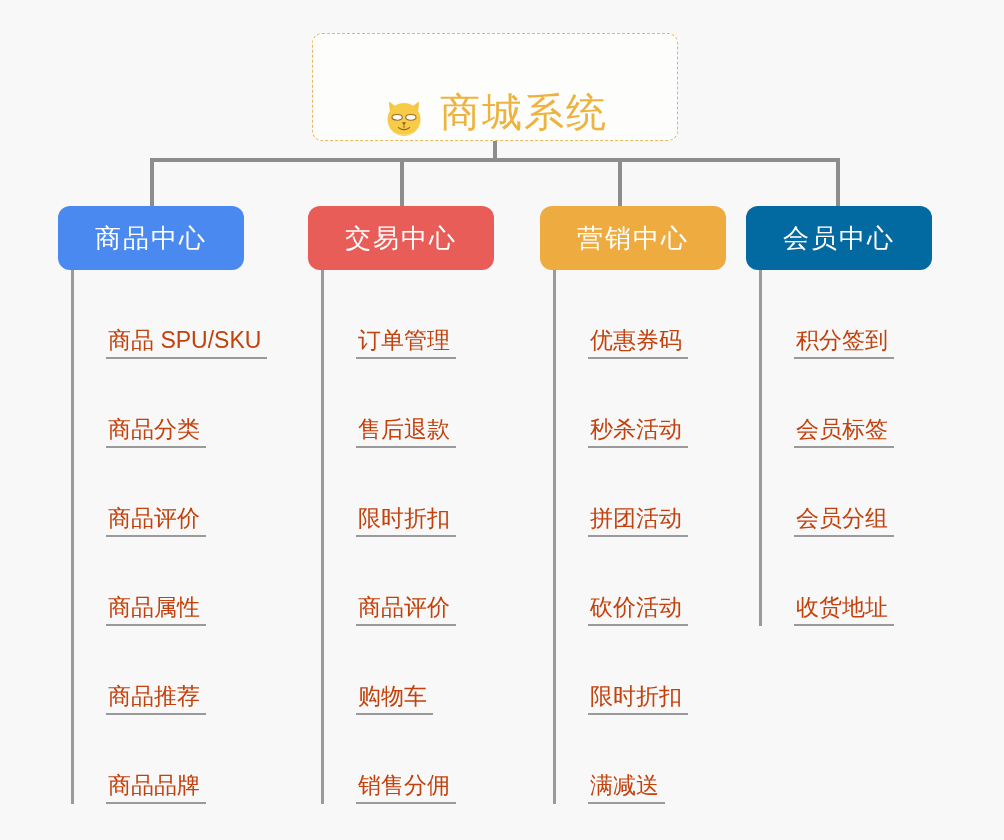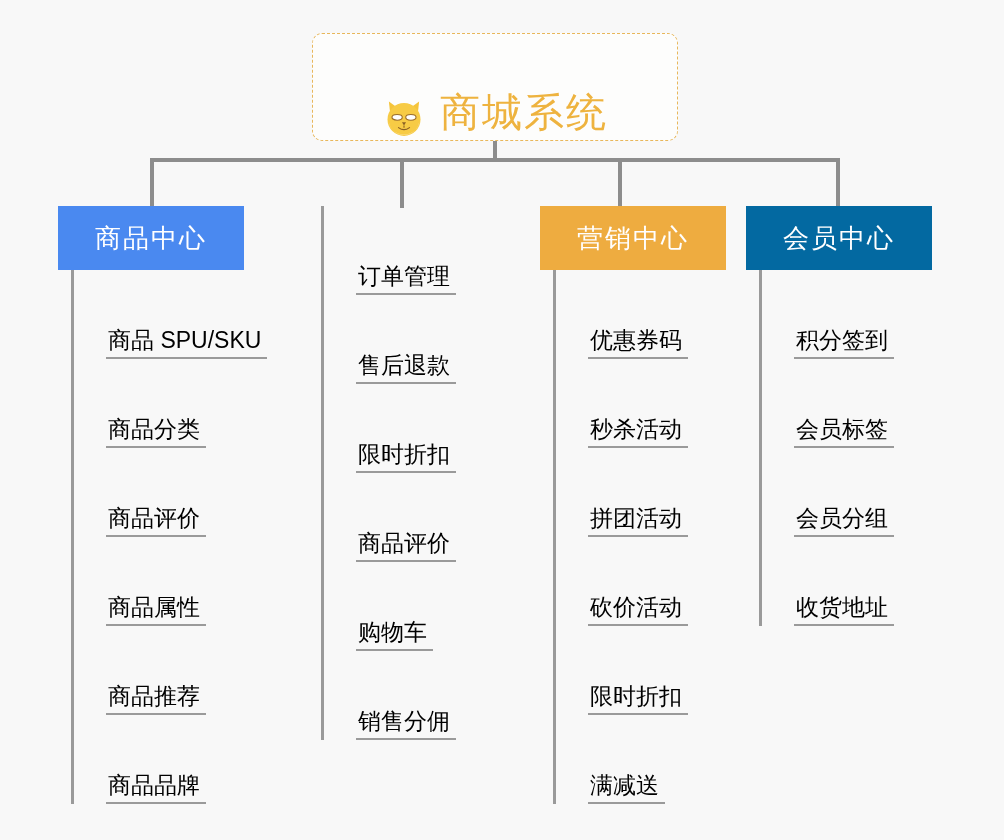--- a/index.html
+++ b/index.html
@@ -74,21 +74,21 @@
   }
 
   
   .column {
     position: absolute;
     top: 206px;
   }
   .cat-box {
     box-sizing: border-box;
     height: 64px;
-    border-radius: 0;
+    border-radius: 12px;
     display: flex;
     align-items: center;
     justify-content: center;
     color: #ffffff;
     font-size: 26px;
     letter-spacing: 2px;
     white-space: nowrap;
   }
 
   
@@ -103,21 +103,21 @@
     height: 89px;
     display: flex;
     align-items: flex-end;
     padding-left: 32px;
   }
   .leaf-label {
     display: inline-block;
     border-bottom: 2px solid #9a9a9a;
     padding: 0 6px 4px 2px;
     font-size: 23px;
-    color: #000000;
+    color: #c2410c;
     white-space: nowrap;
     line-height: 1.15;
   }
 </style>
 </head>
 <body style="background: rgb(248, 248, 248);">
 
 <div id="mindmap">
 
   <div class="root-node">
@@ -160,20 +160,21 @@
         <div class="leaf-item">
           <span class="leaf-label">商品推荐</span>
         </div>
         <div class="leaf-item">
           <span class="leaf-label">商品品牌</span>
         </div>
       </div>
     </div>
     <div class="conn conn-drop" style="left: 400px;"></div>
     <div class="column" style="left: 308px; width: 186px;">
+      <div class="cat-box" style="background: rgb(233, 93, 88); width: 186px;">交易中心</div>
       <div class="leaf-list">
         <div class="leaf-item">
           <span class="leaf-label">订单管理</span>
         </div>
         <div class="leaf-item">
           <span class="leaf-label">售后退款</span>
         </div>
         <div class="leaf-item">
           <span class="leaf-label">限时折扣</span>
         </div>

